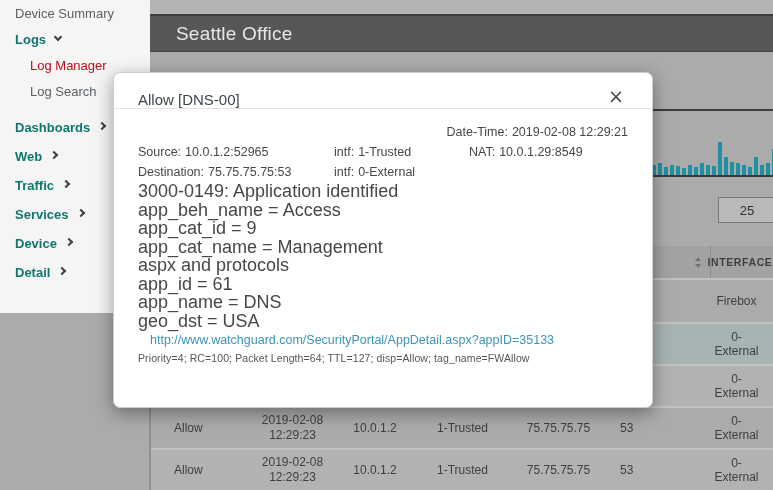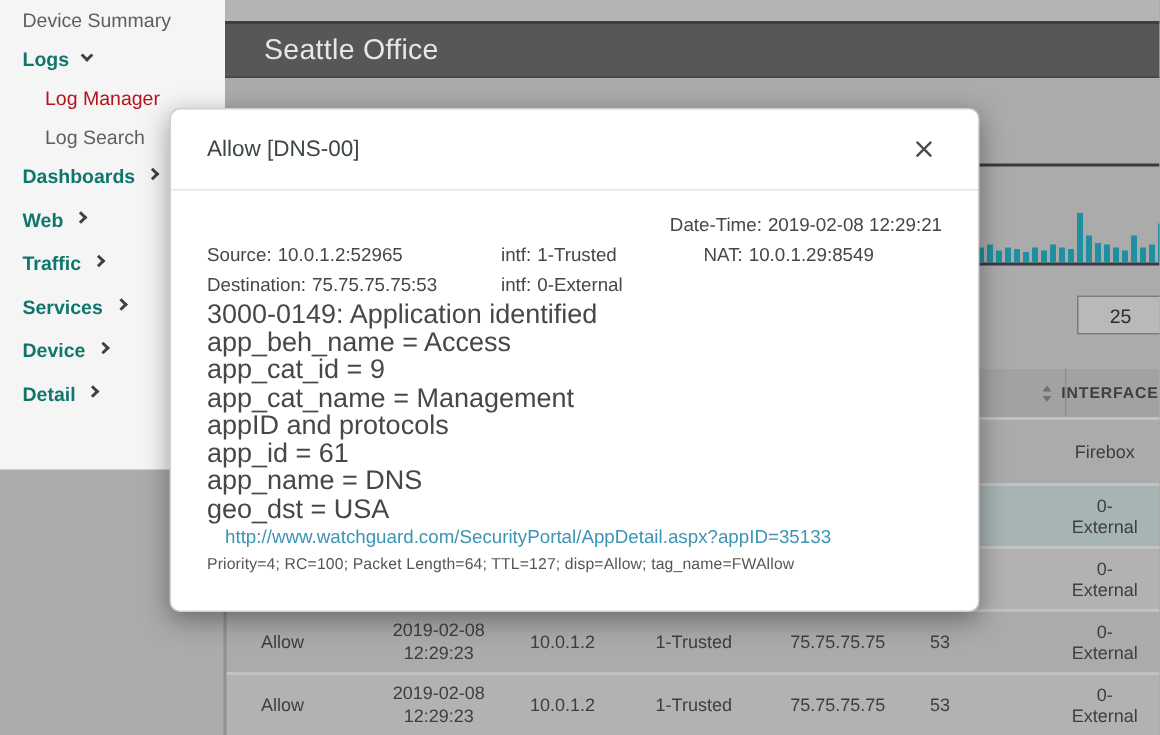--- a/index.html
+++ b/index.html
@@ -69,37 +69,37 @@
   
   .sidebar {
     position:absolute; left:0; top:0; width:150px; height:313px;
     background:#f5f5f5; z-index:20;
   }
   .side-item { height:26px; display:flex; align-items:center; padding-left:15px;
                font-size:13px; color:#5a5f62; cursor:pointer; }
   .side-item.child { padding-left:30px; }
   .side-item.parent { font-weight:bold; color:#0f766e; }
   .side-item.active { color:#b5121b; }
-  .side-item.gap { }
+  .side-item.gap { margin-top:10px; }
   .side-item.sp { margin-top:3px; }
   .chv { width:6px; height:6px; border-right:2px solid #3b4245; border-bottom:2px solid #3b4245;
          margin-left:9px; margin-top:-2px; }
   .chv.right { transform:rotate(-45deg); }
   .chv.down  { transform:rotate(45deg); margin-top:-4px; }
 
   .sidebar-edge { position:absolute; left:149px; top:313px; bottom:0; width:2px; background:#909090; z-index:5; }
 
   
   .modal {
     position:absolute; left:113px; top:72px; width:540px; height:336px;
     background:#ffffff; border:1px solid #cfcfcf; border-radius:7px;
     box-shadow:0 5px 18px rgba(0,0,0,.38);
     z-index:30;
   }
-  .modal-hd { height:54px; display:flex; align-items:center; justify-content:space-between;
+  .modal-hd { height:36px; display:flex; align-items:flex-end; justify-content:space-between;
               padding:0 24px; border-bottom:1px solid #e4e4e4; }
   .modal-title { font-size:15px; color:#3e464a; }
   .modal-close { background:none; border:none; font-size:19px; line-height:1; color:#4a4a4a;
                  cursor:pointer; font-family:"DejaVu Sans", sans-serif; padding:2px 4px; }
   .modal-bd { padding:13px 24px 0 24px; color:#474747; }
   .info-grid { display:grid; grid-template-columns:196px 135px 1fr; font-size:12.5px; line-height:20px; }
   .info-grid .full { grid-column:1 / span 3;text-align:right; }
   .lbl { color:#474747; }
   .val { margin-left:4px; }
   .detail { font-size:18px; line-height:18.5px; }
@@ -301,21 +301,21 @@
       <div>
         <span class="lbl">intf:</span><span class="val">0-External</span>
       </div>
       <div></div>
     </div>
     <div class="detail" id="detail-lines">
         <div>3000-0149: Application identified</div>
         <div>app_beh_name = Access</div>
         <div>app_cat_id = 9</div>
         <div>app_cat_name = Management</div>
-        <div>appID and protocols</div>
+        <div>aspx and protocols</div>
         <div>app_id = 61</div>
         <div>app_name = DNS</div>
         <div>geo_dst = USA</div>
       </div>
     <a class="applink" href="#">http://www.watchguard.com/SecurityPortal/AppDetail.aspx?appID=35133</a>
     <div class="fineprint">Priority=4; RC=100; Packet Length=64; TTL=127; disp=Allow; tag_name=FWAllow</div>
   </div>
 </div>
 
 </body></html>

